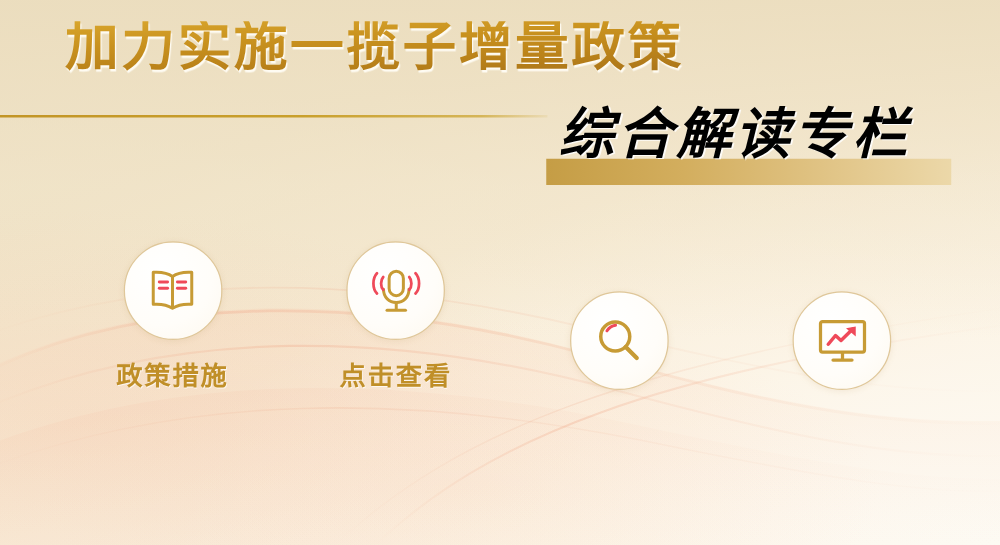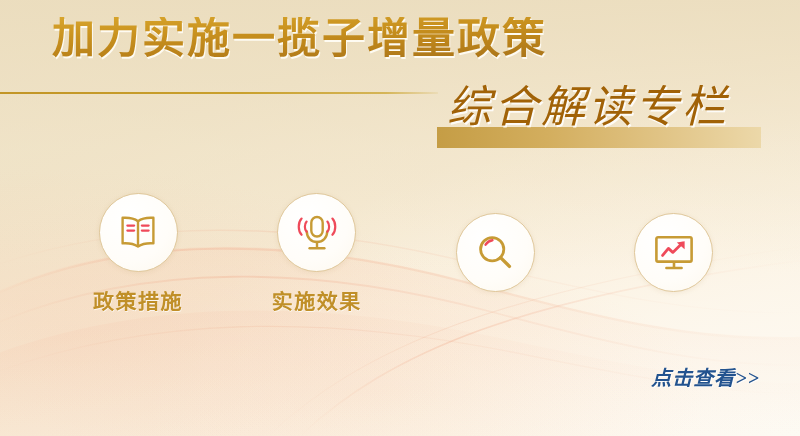--- a/index.html
+++ b/index.html
@@ -75,38 +75,38 @@
     width: 324px;
     height: 21px;
     background: linear-gradient(90deg, #c59d45 0%, #d3ae5e 34%, #e0c384 68%, #ecd8a9 100%);
   }
 
   .subhead {
     position: absolute;
     left: 447px;
     top: 86px;
     font-size: 44px;
-    font-weight: 400;
+    font-weight: 700;
     font-style: italic;
     letter-spacing: 3px;
     line-height: 1;
     white-space: nowrap;
-    color: #a16207;
+    color: #000000;
     text-shadow: 1.5px 1.5px 0 rgba(255,255,255,0.85);
   }
 
   
   .features {
     position: absolute;
     left: 62px;
     top: 193px;
     width: 688px;
     display: flex;
     justify-content: space-between;
-    align-items: center;
+    align-items: flex-end;
   }
   .feature {
     width: 152px;
     display: flex;
     flex-direction: column;
     align-items: center;
     cursor: pointer;
   }
   .feature-circle {
     width: 79px;
@@ -229,21 +229,21 @@
           <rect x="16.3" y="5" width="11.4" height="19.5" rx="5.7" fill="none" stroke="#c79b35" stroke-width="2.4"></rect>
           <path d="M11.8 19.4 C11.8 25.8 16.3 30 22 30 C27.7 30 32.2 25.8 32.2 19.4" fill="none" stroke="#c79b35" stroke-width="2.4" stroke-linecap="round"></path>
           <line x1="22" y1="30" x2="22" y2="35.6" stroke="#c79b35" stroke-width="2.4" stroke-linecap="round"></line>
           <line x1="14.6" y1="36.2" x2="29.4" y2="36.2" stroke="#c79b35" stroke-width="2.4" stroke-linecap="round"></line>
           <path d="M11.6 9.6 C9.3 12.2 9.3 17.2 11.6 19.8" fill="none" stroke="#ef4a5a" stroke-width="2.2" stroke-linecap="round"></path>
           <path d="M6.6 6.6 C2.8 10.6 2.8 18.8 6.6 22.8" fill="none" stroke="#ef4a5a" stroke-width="2.2" stroke-linecap="round"></path>
           <path d="M32.4 9.6 C34.7 12.2 34.7 17.2 32.4 19.8" fill="none" stroke="#ef4a5a" stroke-width="2.2" stroke-linecap="round"></path>
           <path d="M37.4 6.6 C41.2 10.6 41.2 18.8 37.4 22.8" fill="none" stroke="#ef4a5a" stroke-width="2.2" stroke-linecap="round"></path>
         </svg>
       </div>
-      <div class="feature-label">实施效果</div>
+      <div class="feature-label">点击查看</div>
     </div>
 
     <div class="feature">
       <div class="feature-circle">
         <svg width="44" height="44" viewBox="0 0 44 44">
           <circle cx="19.2" cy="18.2" r="11.6" fill="none" stroke="#c79b35" stroke-width="2.8"></circle>
           <line x1="27.6" y1="26.6" x2="36.4" y2="35.4" stroke="#c79b35" stroke-width="3.4" stroke-linecap="round"></line>
           <path d="M12.6 13.6 C14.2 11.2 16.6 9.6 19.4 9.2" fill="none" stroke="#ef4a5a" stroke-width="2.5" stroke-linecap="round"></path>
         </svg>
       </div>
@@ -256,15 +256,14 @@
           <line x1="23" y1="29.6" x2="23" y2="35.4" stroke="#c79b35" stroke-width="2.6"></line>
           <line x1="15.4" y1="36" x2="30.6" y2="36" stroke="#c79b35" stroke-width="2.6" stroke-linecap="round"></line>
           <polyline points="11.6,23.4 17.4,16.4 21.8,20.4 31.2,11.2" fill="none" stroke="#ef4a5a" stroke-width="2.8" stroke-linecap="round" stroke-linejoin="round"></polyline>
           <polygon points="33.6,9.2 33.6,17.2 25.8,10.6" fill="#ef4a5a"></polygon>
         </svg>
       </div>
     </div>
 
   </div>
 
-  <div class="cta">点击查看&gt;&gt;</div>
 
 </div>
 
 </body></html>

